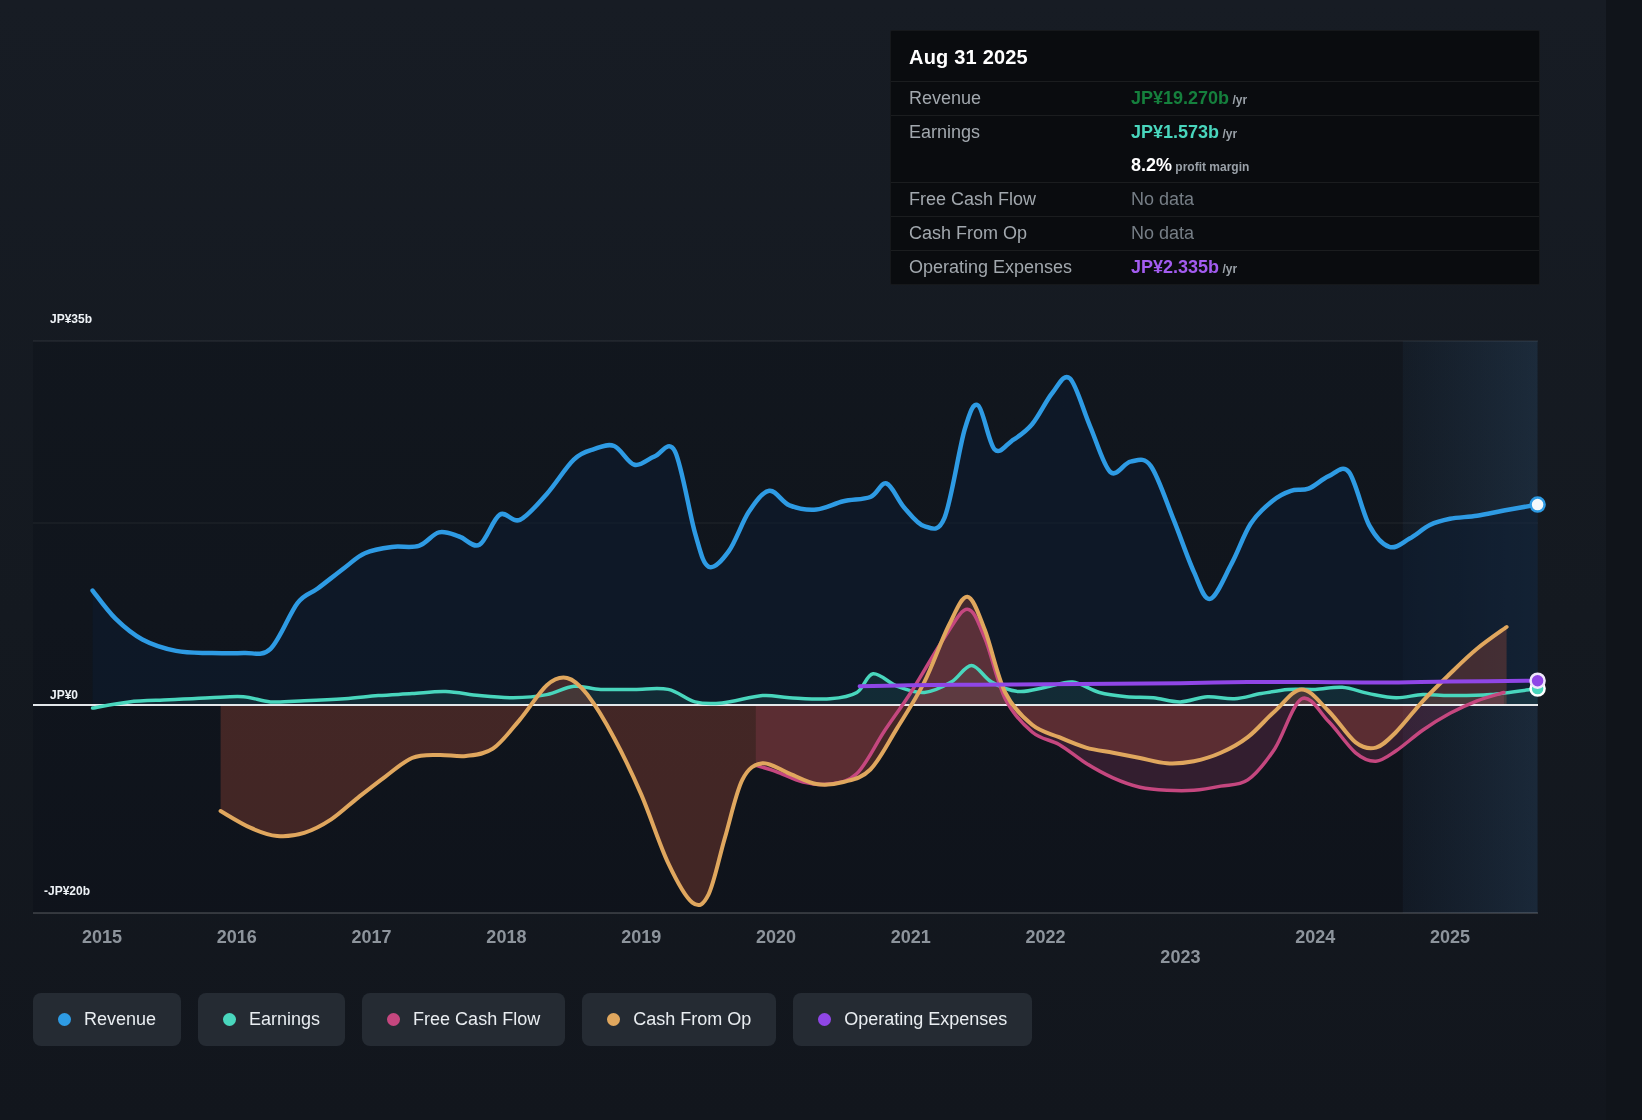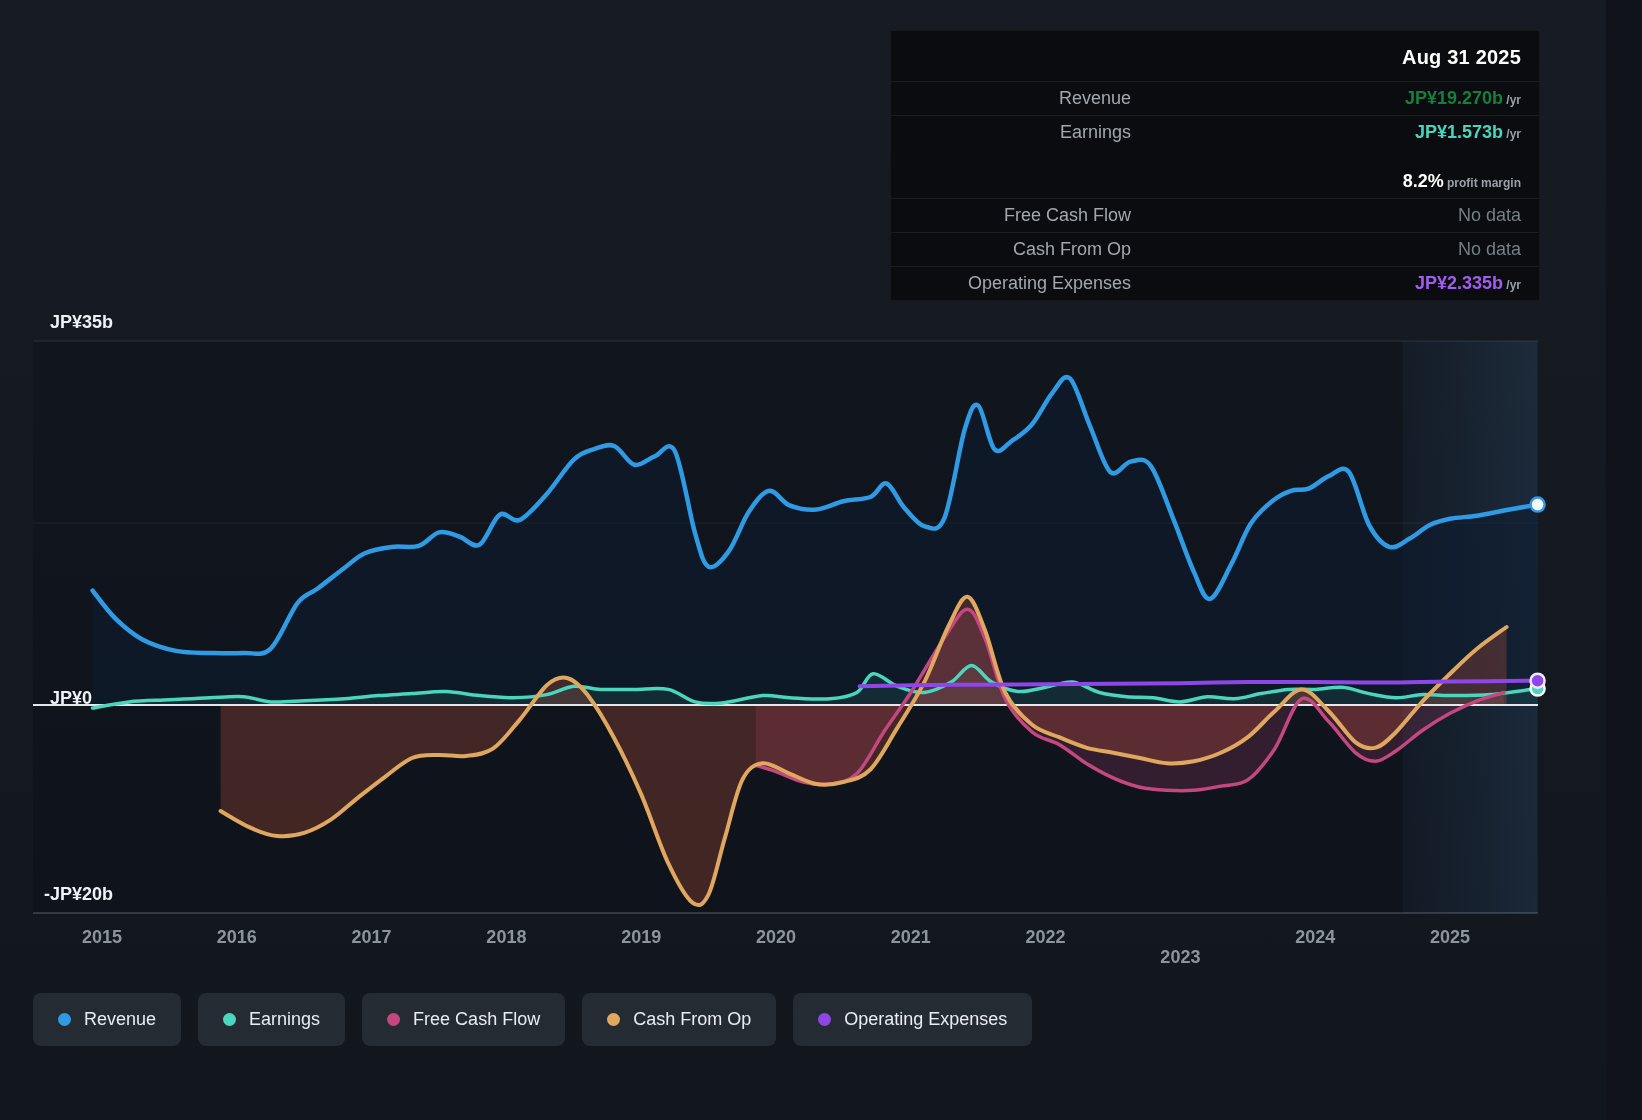--- a/index.html
+++ b/index.html
@@ -1,42 +1,41 @@
 <!DOCTYPE html>
 <html><head>
 <meta charset="utf-8">
 <style>
   html,body{margin:0;padding:0;background:#10141a;}
   .stage{
     position:relative;width:1606px;height:1120px;overflow:hidden;
     background:linear-gradient(180deg,#171c24 0%,#141920 55%,#12161d 100%);
     font-family:"Liberation Sans",sans-serif;
-    text-align:right;
     -webkit-font-smoothing:antialiased;
   }
   
   .tooltip{
     position:absolute;left:890px;top:30px;width:648px;
     background:#0a0c0f;border:1px solid rgba(255,255,255,0.05);
     border-radius:2px;z-index:5;
   }
   .tt-title{padding:15px 18px 12px;font-size:20px;font-weight:700;color:#ffffff;letter-spacing:.2px;}
   .tt-row{
     display:grid;grid-template-columns:222px 1fr;align-items:center;
     height:33px;padding:0 18px;border-top:1px solid rgba(255,255,255,0.07);
   }
-  .tt-row.no-border{border-top:none;margin-top:16px;}
+  .tt-row.no-border{border-top:none;}
   .tt-label{color:#a2a8ae;font-size:18px;}
   .tt-value{font-size:18px;font-weight:700;white-space:pre;}
   .tt-suffix{color:#9aa1a8;font-weight:600;font-size:12px;white-space:pre;}
   
   .chart{position:absolute;inset:0;}
   .chart svg{position:absolute;left:0;top:0;}
   .labels{position:absolute;inset:0;pointer-events:none;}
-  .y-label{position:absolute;color:#eef2f6;font-size:18px;font-weight:700;}
+  .y-label{position:absolute;color:#eef2f6;font-size:12px;font-weight:700;}
   .x-label{position:absolute;color:#8d949c;font-size:18px;font-weight:600;transform:translateX(-50%);}
   
   .legend{position:absolute;left:33px;top:993px;display:flex;gap:17px;z-index:4;}
   .pill{
     display:flex;align-items:center;gap:13px;height:53px;padding:0 25px;
     background:#252b33;border-radius:8px;color:#e9edf1;font-size:18px;cursor:pointer;
   }
   .dot{width:13px;height:13px;border-radius:50%;flex:0 0 auto;}
 </style>
 </head>

